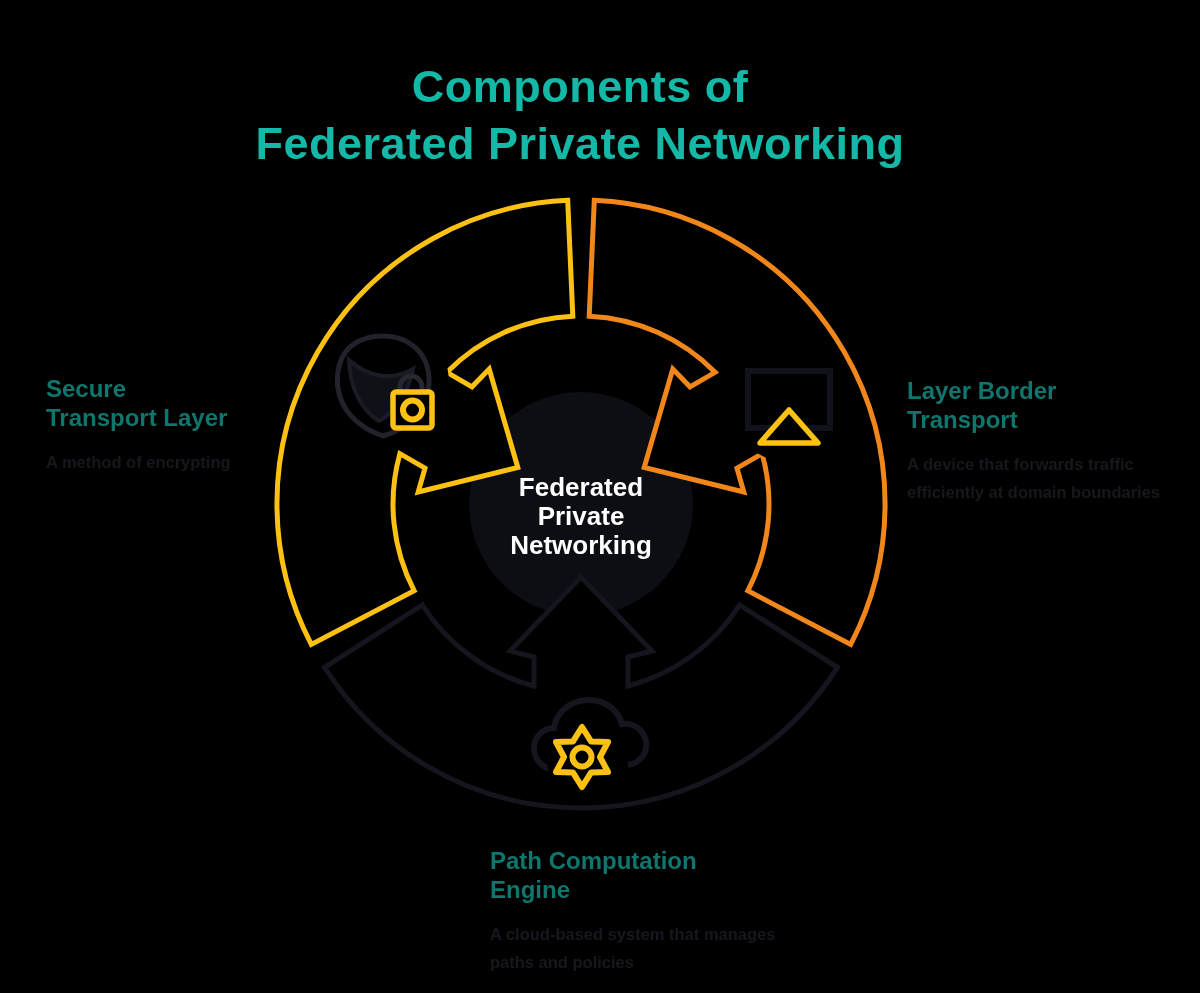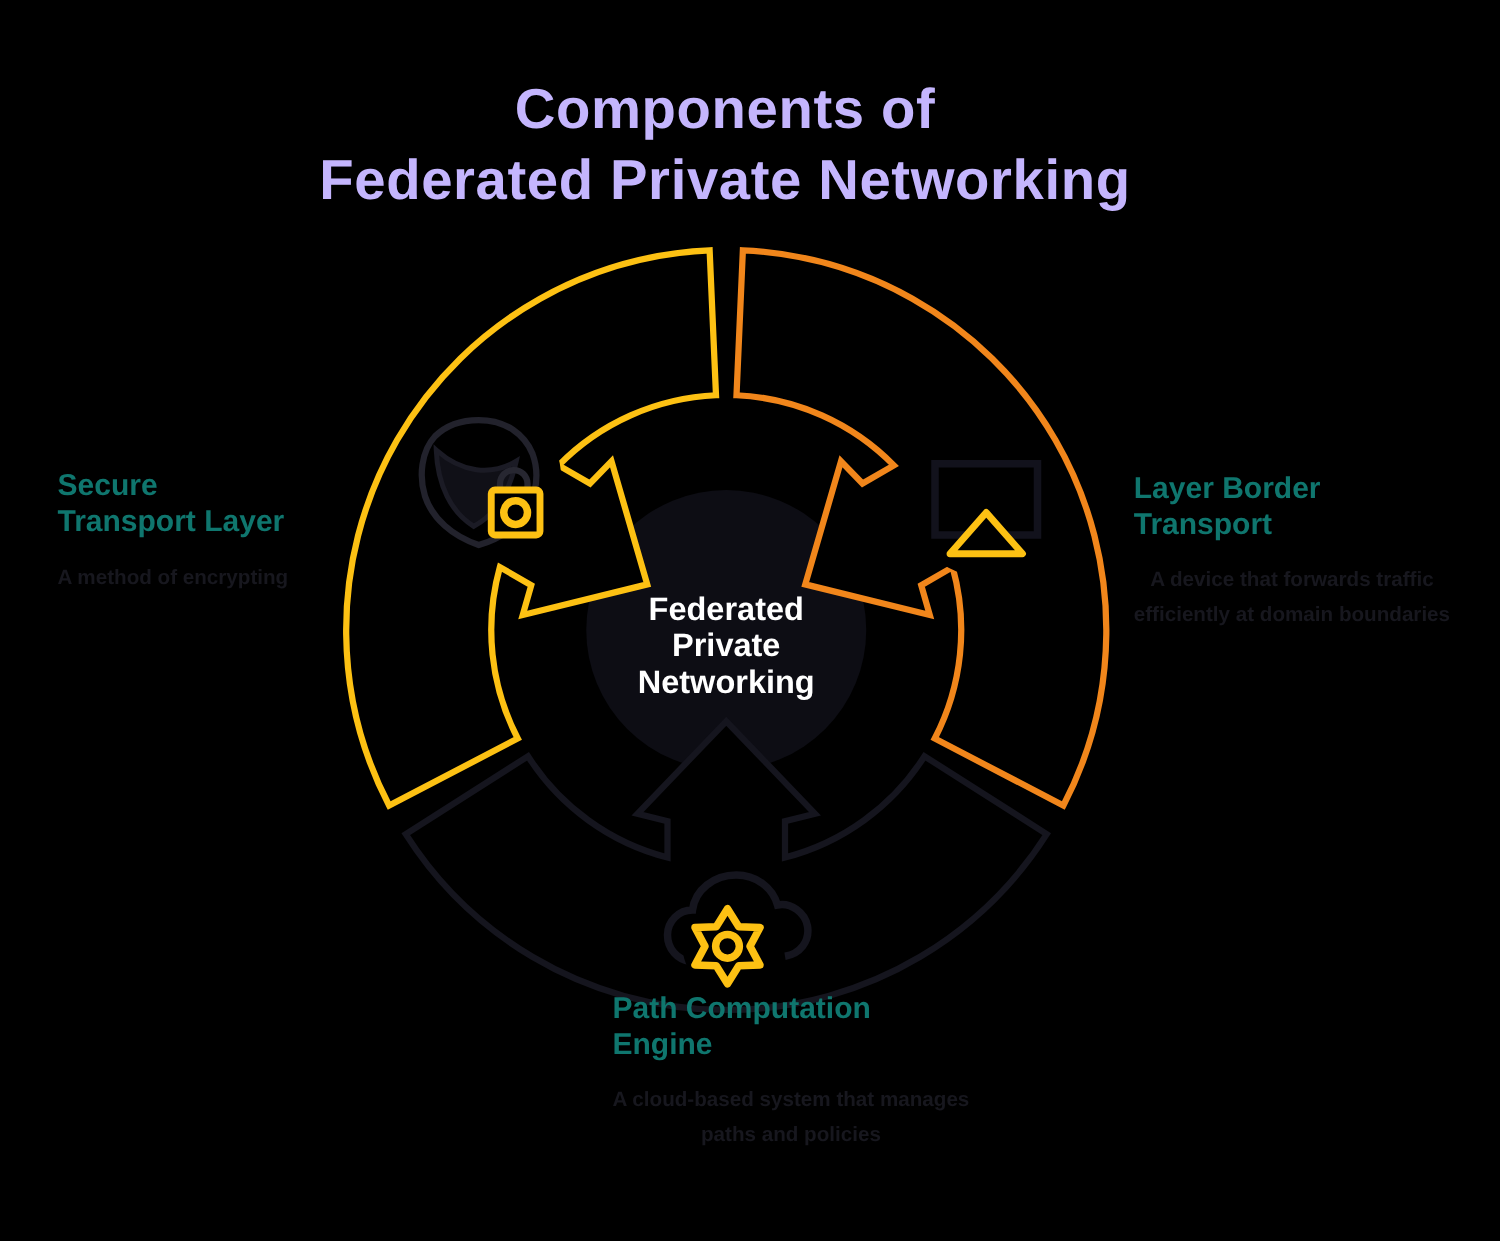--- a/index.html
+++ b/index.html
@@ -2,21 +2,21 @@
 <html><head>
 <meta charset="utf-8">
 <style>
   html,body{margin:0;padding:0;background:#000;}
   .stage{position:relative;width:1200px;height:993px;background:#000000;overflow:hidden;
          font-family:"Liberation Sans", sans-serif;}
   .title{position:absolute;left:0;top:58px;width:1160px;text-align:center;
          color:#14141d;font-size:45px;font-weight:bold;line-height:57px;letter-spacing:0.5px;}
   .side-label{position:absolute;}
   .side-label .hd{color:#0f766e;font-size:24px;font-weight:bold;line-height:29px;}
-  .side-label .ds{margin-top:16px;color:#17171e;font-size:16.5px;font-weight:bold;line-height:28px;text-align:center;}
+  .side-label .ds{margin-top:16px;color:#17171e;font-size:16.5px;font-weight:bold;line-height:28px;}
   svg{position:absolute;left:0;top:0;}
 </style>
 </head>
 <body>
 
 <div class="stage">
 
   <svg id="diagram" width="1200" height="993" viewBox="0 0 1200 993">
 
     <circle id="hub" cx="581" cy="504" r="112" fill="#0D0D14"></circle>
@@ -56,21 +56,21 @@
       <circle cx="582" cy="757" r="36" fill="#000000"></circle>
       <path id="gear-star" fill="#000000" stroke="#FDC113" stroke-width="6" stroke-linejoin="round" d="M 582.0 727.0 L 573.0 741.4 L 556.0 742.0 L 564.0 757.0 L 556.0 772.0 L 573.0 772.6 L 582.0 787.0 L 591.0 772.6 L 608.0 772.0 L 600.0 757.0 L 608.0 742.0 L 591.0 741.4 Z"></path>
       <circle cx="582" cy="757" r="9.5" fill="none" stroke="#FDC113" stroke-width="6"></circle>
     </g>
 
     <text x="581" y="496" text-anchor="middle" class="hub-text" fill="#FFFFFF" style="font:600 26px &quot;Liberation Sans&quot;,sans-serif;">Federated</text>
     <text x="581" y="525" text-anchor="middle" class="hub-text" fill="#FFFFFF" style="font:600 26px &quot;Liberation Sans&quot;,sans-serif;">Private</text>
     <text x="581" y="554" text-anchor="middle" class="hub-text" fill="#FFFFFF" style="font:600 26px &quot;Liberation Sans&quot;,sans-serif;">Networking</text>
   </svg>
 
-  <div class="title" style="color: #c4b5fd; text-align: center;">
+  <div class="title" style="color: #14b8a6; text-align: center;">
     <div>Components of</div>
     <div>Federated Private Networking</div>
   </div>
 
   <div class="side-label" style="left:46px;top:374px;">
     <div class="hd">
       <div>Secure</div>
       <div>Transport Layer</div>
     </div>
     <div class="ds">
@@ -82,21 +82,21 @@
     <div class="hd">
       <div>Layer Border</div>
       <div>Transport</div>
     </div>
     <div class="ds">
       <div>A device that forwards traffic</div>
       <div>efficiently at domain boundaries</div>
     </div>
   </div>
 
-  <div class="side-label" style="left:490px;top:792px;">
+  <div class="side-label" style="left:490px;top:846px;">
     <div class="hd">
       <div>Path Computation</div>
       <div>Engine</div>
     </div>
     <div class="ds">
       <div>A cloud-based system that manages</div>
       <div>paths and policies</div>
     </div>
   </div>
 

